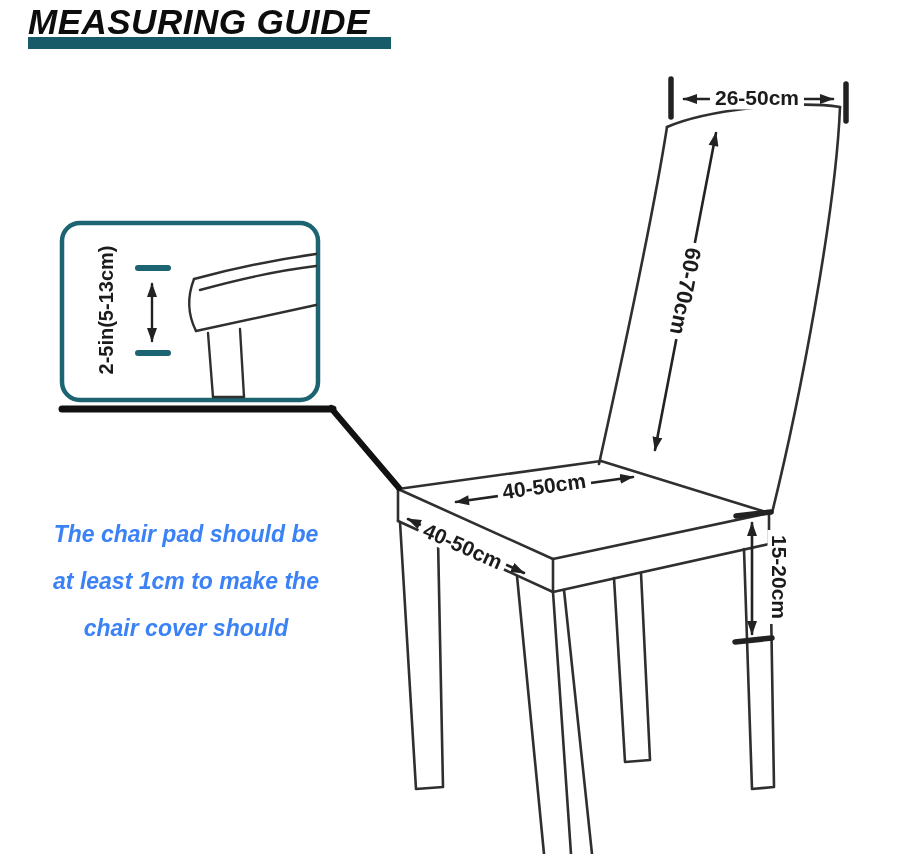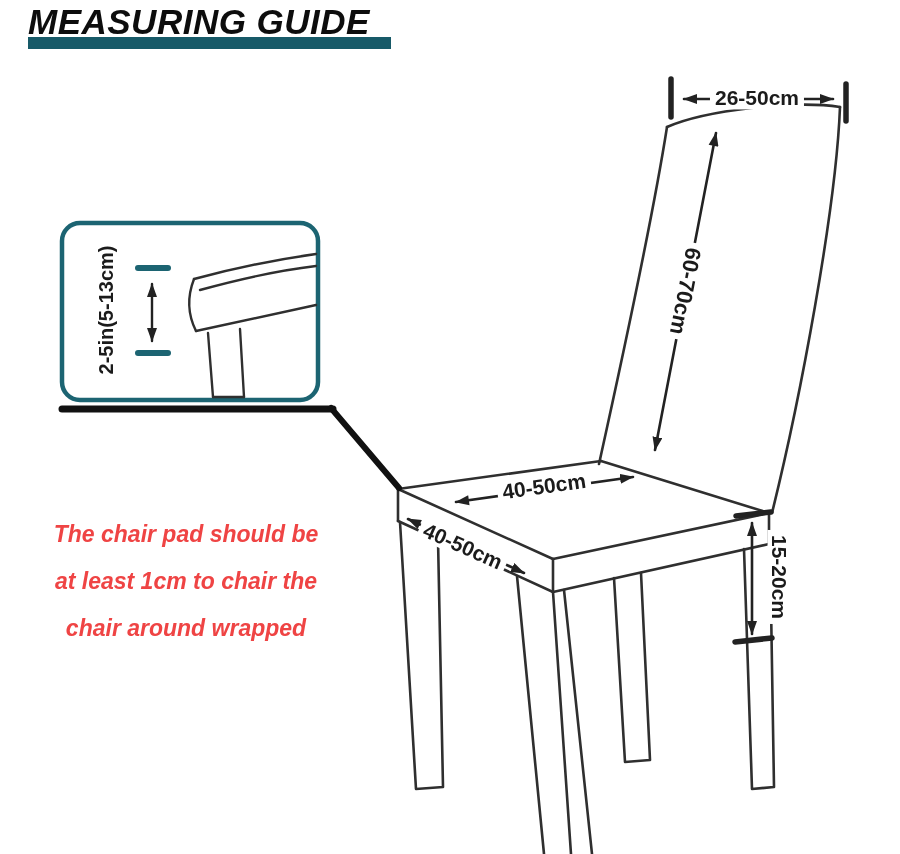--- a/index.html
+++ b/index.html
@@ -26,21 +26,21 @@
   .lbl-back   { left:685px; top:291px; transform:translate(-50%,-50%) rotate(101deg); font-size:22px; }
   .lbl-seatw  { left:544px; top:486px; transform:translate(-50%,-50%) rotate(-8deg); }
   .lbl-seatd  { left:463px; top:546px; transform:translate(-50%,-50%) rotate(24deg); }
   .lbl-side   { left:779px; top:577px; transform:translate(-50%,-50%) rotate(90deg); }
   .lbl-inset  { left:106px; top:310px; transform:translate(-50%,-50%) rotate(-90deg);
                 font-size:20px; background:transparent; padding:0; }
   .note {
     position:absolute; left:30px; top:511px; width:312px; text-align:center;
   }
   .note div {
-    font-size:23px; font-weight:700; font-style:italic; color:#ef4444;
+    font-size:23px; font-weight:700; font-style:italic; color:#3b82f6;
     line-height:47px; white-space:nowrap;
   }
 </style>
 </head>
 <body>
 
 <div id="stage">
 
   <div class="title">MEASURING GUIDE</div>
   <div class="title-bar"></div>
@@ -124,17 +124,17 @@
 
   <div class="mlabel lbl-top">26-50cm</div>
   <div class="mlabel lbl-back">60-70cm</div>
   <div class="mlabel lbl-seatw">40-50cm</div>
   <div class="mlabel lbl-seatd">40-50cm</div>
   <div class="mlabel lbl-side">15-20cm</div>
   <div class="mlabel lbl-inset">2-5in(5-13cm)</div>
 
   <div class="note">
     <div>The chair pad should be</div>
-    <div>at least 1cm to chair the</div>
-    <div>chair around wrapped</div>
+    <div>at least 1cm to make the</div>
+    <div>chair cover should</div>
   </div>
 
 </div>
 
 </body></html>

